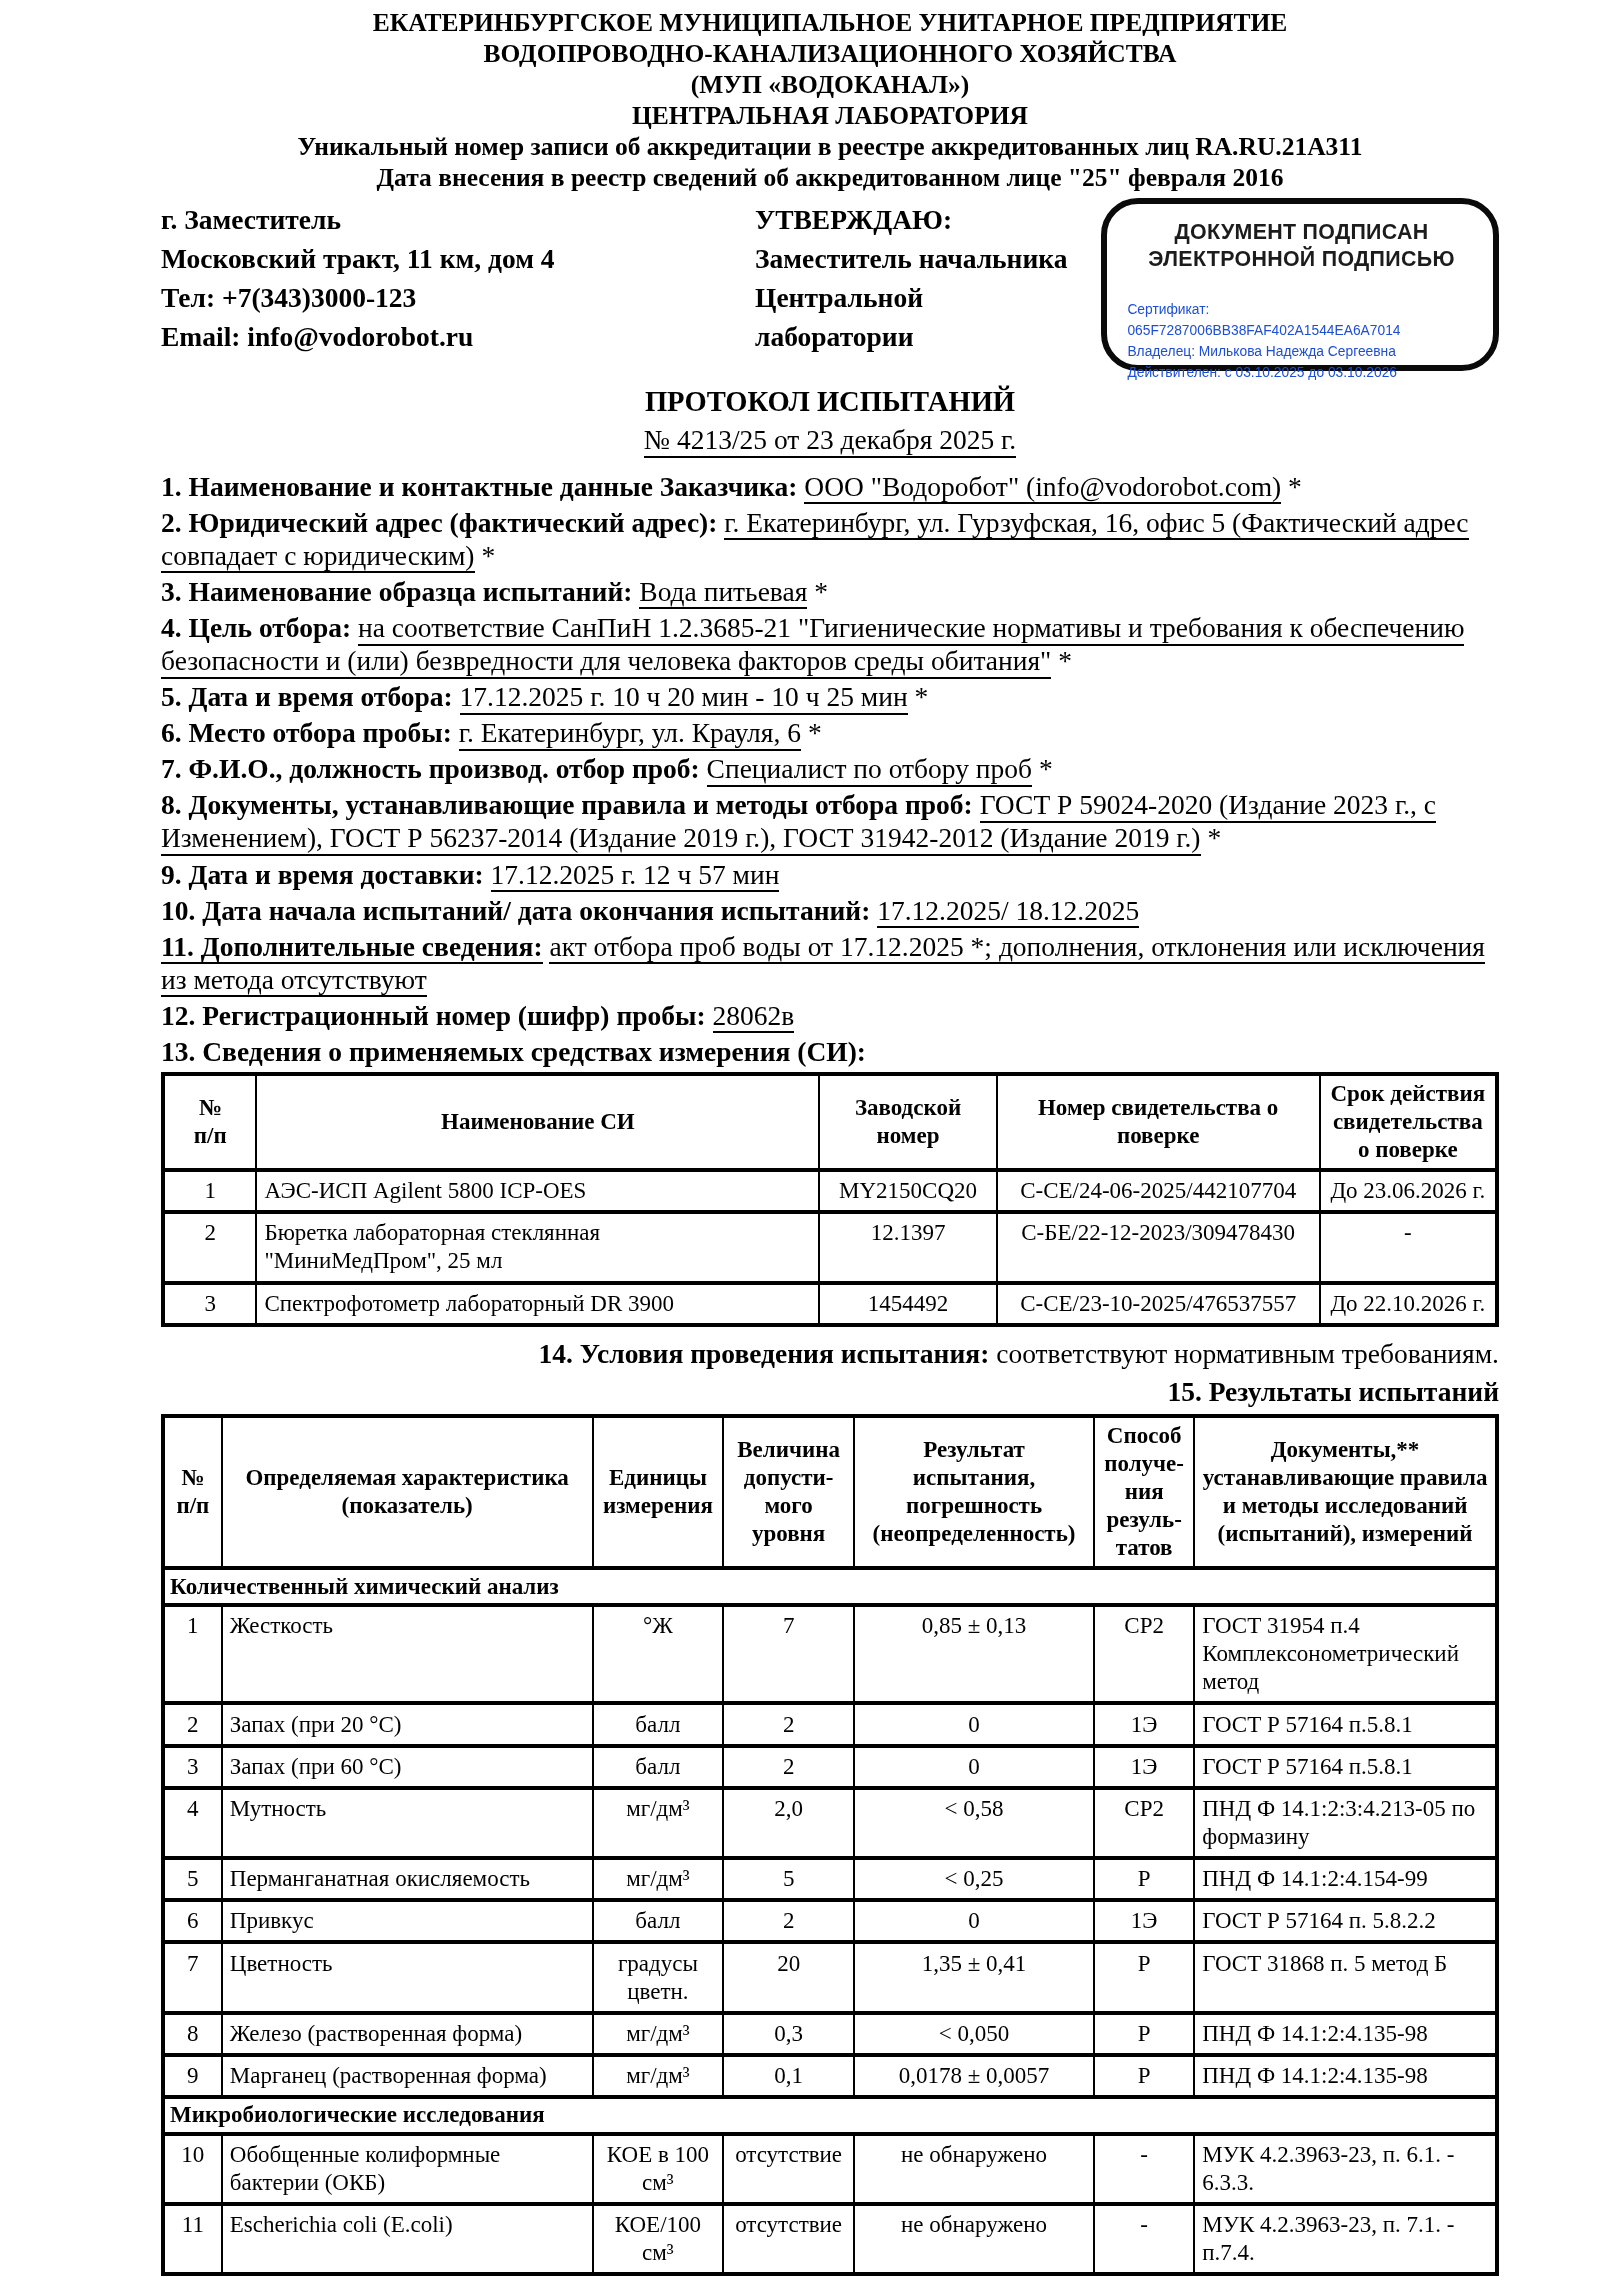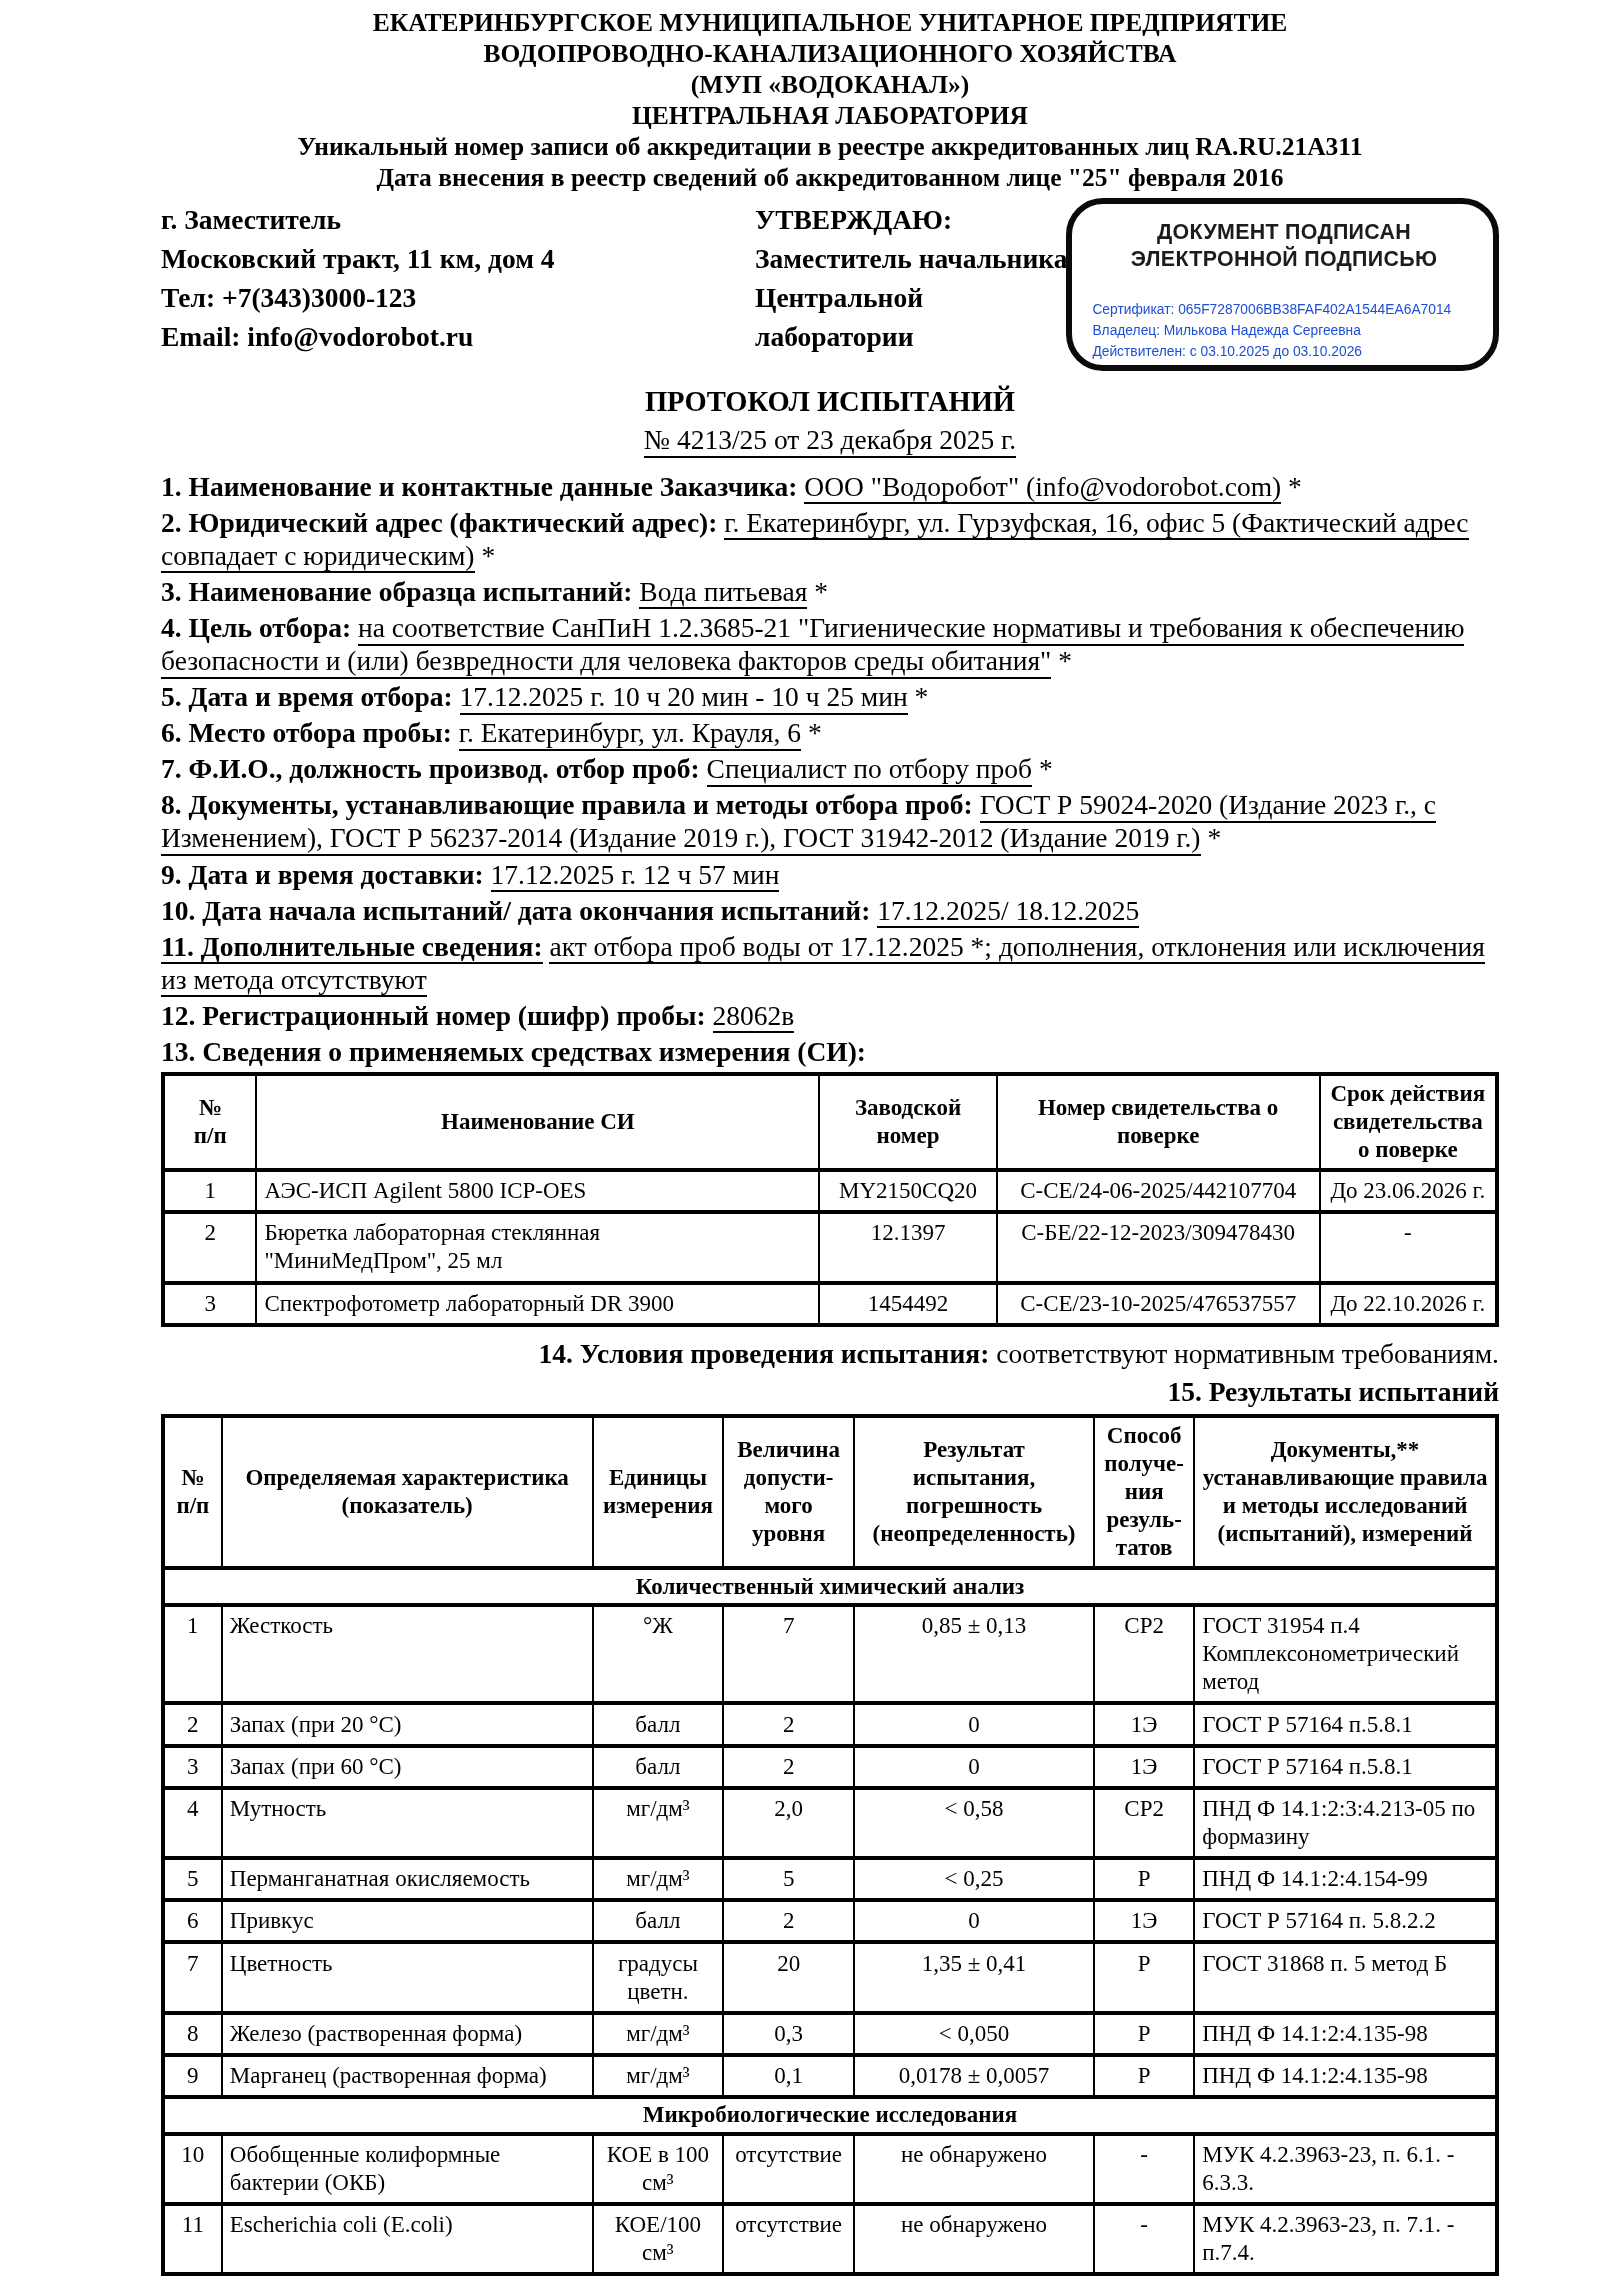--- a/index.html
+++ b/index.html
@@ -12,21 +12,21 @@
   .content { padding:7.1px 124px 0 161px; }
 
   
   .hdr { text-align:center; font-weight:bold; font-size:25.5px; line-height:31px; }
 
   
   .top-block { position:relative; margin-top:7.1px; min-height:177px; }
   .contacts { position:absolute; left:0; top:0; width:591px; font-weight:bold; font-size:27.5px; line-height:39px; }
   .approval { position:absolute; left:594px; top:0; width:316px; font-weight:bold; font-size:27.5px; line-height:39px; }
   .stamp {
-    position:absolute; right:0; top:-2px; width:433px; height:173px;
+    position:absolute; right:0; top:-2px; width:398px; height:173px;
     border:6.6px solid #0a0a0a; border-radius:37px; padding:15.3px 17.3px 11.2px 20.4px;
     font-family:"Liberation Sans", "DejaVu Sans", sans-serif; color:#1c1c1c; background:#fff;
   }
   .stamp-title { text-align:center; font-weight:bold; font-size:21.4px; line-height:26.5px; letter-spacing:0.3px; }
   .stamp-lines { margin-top:26.5px; font-size:13.8px; line-height:21px; color:#1d4ed8; }
 
   
   .ptitle { text-align:center; font-weight:bold; font-size:28.6px; margin-top:8.2px; line-height:34px; }
   .pnum   { text-align:center; font-size:27.5px; margin-top:4.1px; margin-bottom:13.3px; line-height:33px; }
 
@@ -38,21 +38,21 @@
   
   .doc-table { width:100%; border-collapse:collapse; border:4.6px solid #000; table-layout:fixed; }
   .doc-table th, .doc-table td {
     border:2px solid #000; border-top-width:4.1px;
     font-size:23px; line-height:28px; vertical-align:top;
     padding:5.1px 7.1px; overflow-wrap:break-word; white-space:pre-line;
   }
   .doc-table thead th { vertical-align:middle; text-align:center; font-weight:bold; padding:4.1px 6.1px; }
   .doc-table td.ac { text-align:center; }
   .doc-table td.al { text-align:left; }
-  .doc-table .section-td { text-align:center; font-weight:bold; padding:2.5px 5.1px; }
+  .doc-table .section-td { font-weight:bold; padding:2.5px 5.1px; }
   .t-si { margin-top:4.1px; margin-bottom:10.2px; }
   .t-si td:nth-child(5) { white-space:nowrap; }
   .t-res { margin-top:6.1px; }
   .items-b .item { margin-bottom:5.1px; }
   .items-b { margin-top:9.2px;text-align:right; }
 </style>
 </head>
 <body>
 
 <div class="page">

